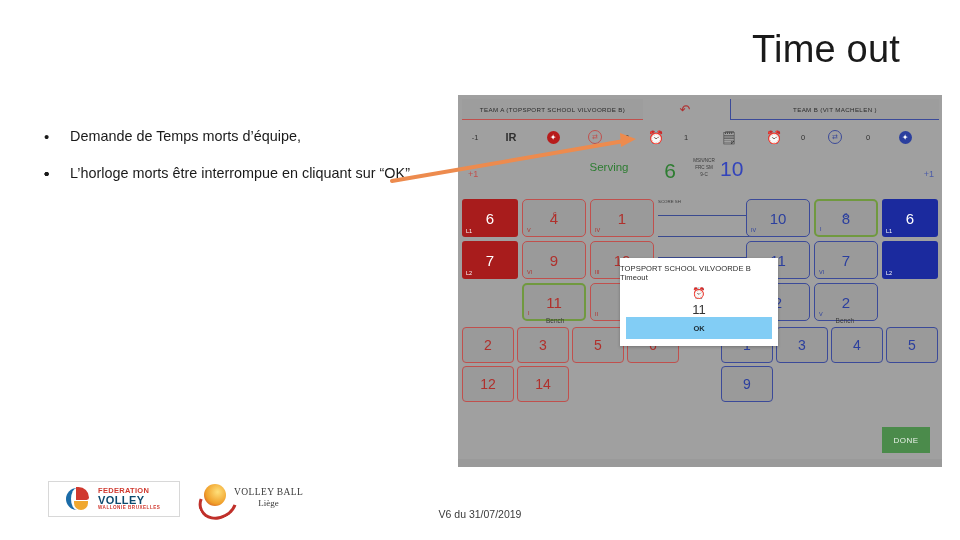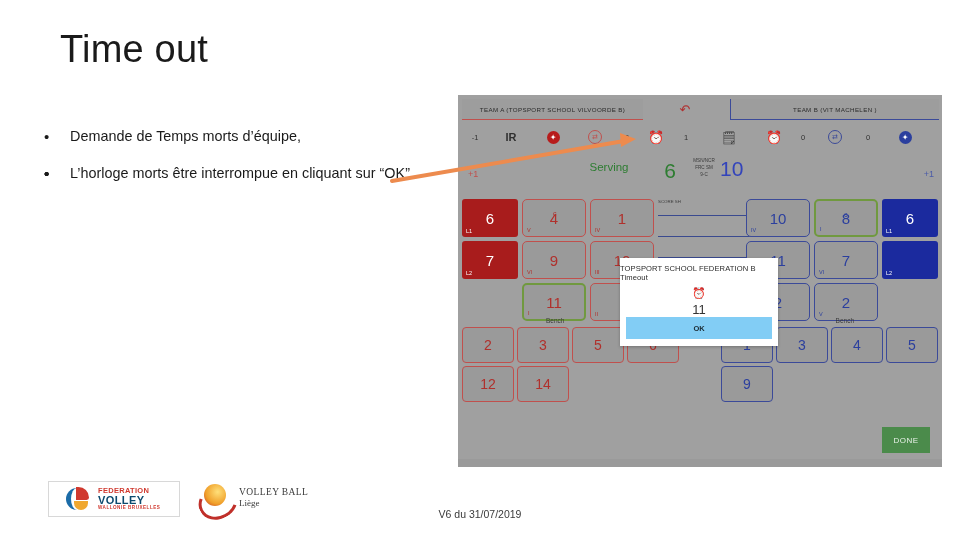--- a/index.html
+++ b/index.html
@@ -13,21 +13,21 @@
     position: relative;
     width: 960px; height: 540px;
     background: #ffffff;
   }
 
   
   #title {
     position: absolute;
     left: 60px; top: 28px;
     width: 840px;
-    text-align: left;
+    text-align: right;
     font-size: 38px;
     color: #1a1a1a;
     font-weight: 400;
     letter-spacing: 0.2px;
   }
 
   
   #bullets {
     position: absolute;
     left: 38px; top: 122px;
@@ -228,21 +228,21 @@
   #logo1 .l3 { font-size: 4.6px; font-weight: bold; color: #d0392f; letter-spacing: 0.5px; }
 
   #logo2 { position: absolute; left: 198px; top: 478px; width: 118px; height: 40px;
            display: flex; align-items: center; }
   #logo2 .ball { width: 36px; height: 34px; position: relative; }
   #logo2 .ball .core { position:absolute; left:6px; top:3px; width:22px; height:22px;
         border-radius:50%; background: radial-gradient(circle at 62% 36%, #ffe07a, #f0a02a 60%, #c03020 100%); }
   #logo2 .ball .tail { position:absolute; left:0px; top:4px; width:34px; height:28px;
         border: 3px solid #c0302a; border-radius:50%;
         border-top-color: transparent; border-right-color: transparent; transform: rotate(-28deg); }
-  #logo2 .txt { margin-left: 5px; line-height: 1.15; }
+  #logo2 .txt { line-height: 1.15; text-align: center; }
   #logo2 .l1 { font-family: "Liberation Serif", serif; font-size: 9.5px; color: #3a3a3a; letter-spacing: 0.4px; }
   #logo2 .l2 { font-family: "Liberation Serif", serif; font-size: 9px; color: #3a3a3a; }
 </style>
 </head>
 <body>
 
 <div id="slide">
 
   <div id="title">Time out</div>
 
@@ -425,21 +425,21 @@
       <div class="benchcell empty"></div>
     </div>
 
     <div id="done">DONE</div>
     <div id="shotfoot"></div>
 
   </div>
   </div>
 
   <div id="modal">
-    <div id="modal-title">TOPSPORT SCHOOL FEDERATION B Timeout</div>
+    <div id="modal-title">TOPSPORT SCHOOL VILVOORDE B Timeout</div>
     <div id="modal-clock">⏰</div>
     <div id="modal-count">11</div>
     <div id="modal-ok">OK</div>
   </div>
 
   <svg id="arrow" viewBox="0 0 960 540">
     <line id="arrowline" x1="392" y1="181" x2="624" y2="141" stroke="#ED8B4E" stroke-width="4" stroke-linecap="round"></line>
     <polygon id="arrowhead" points="636,139 620,133 621,147" fill="#ED8B4E"></polygon>
   </svg>
 

